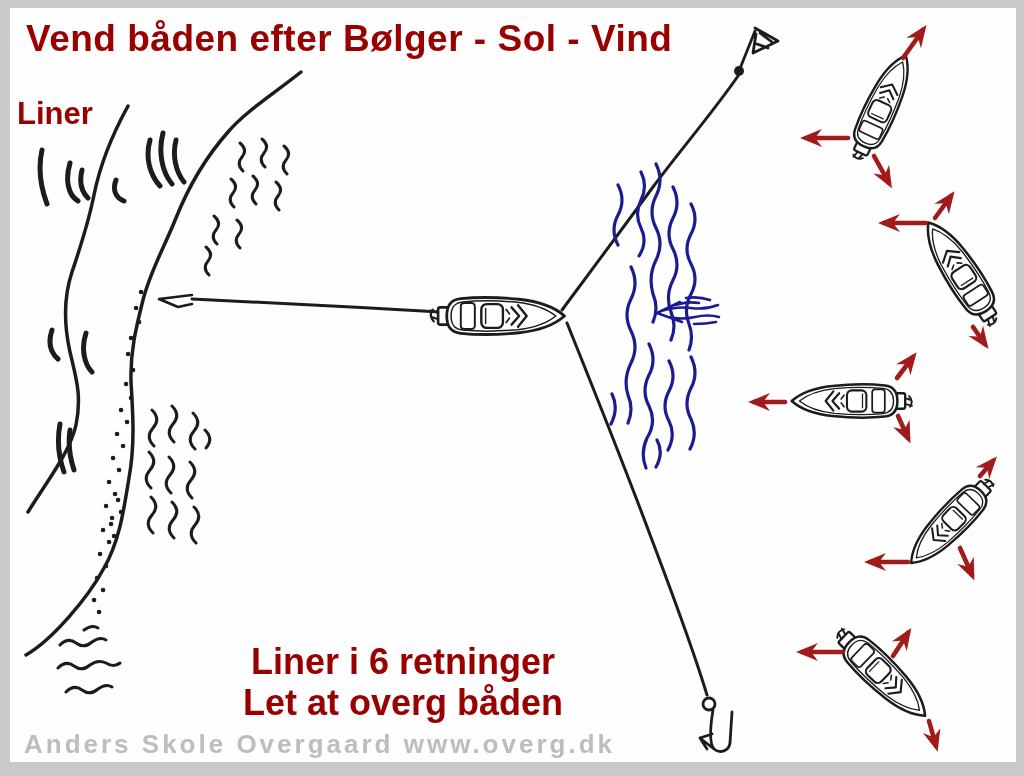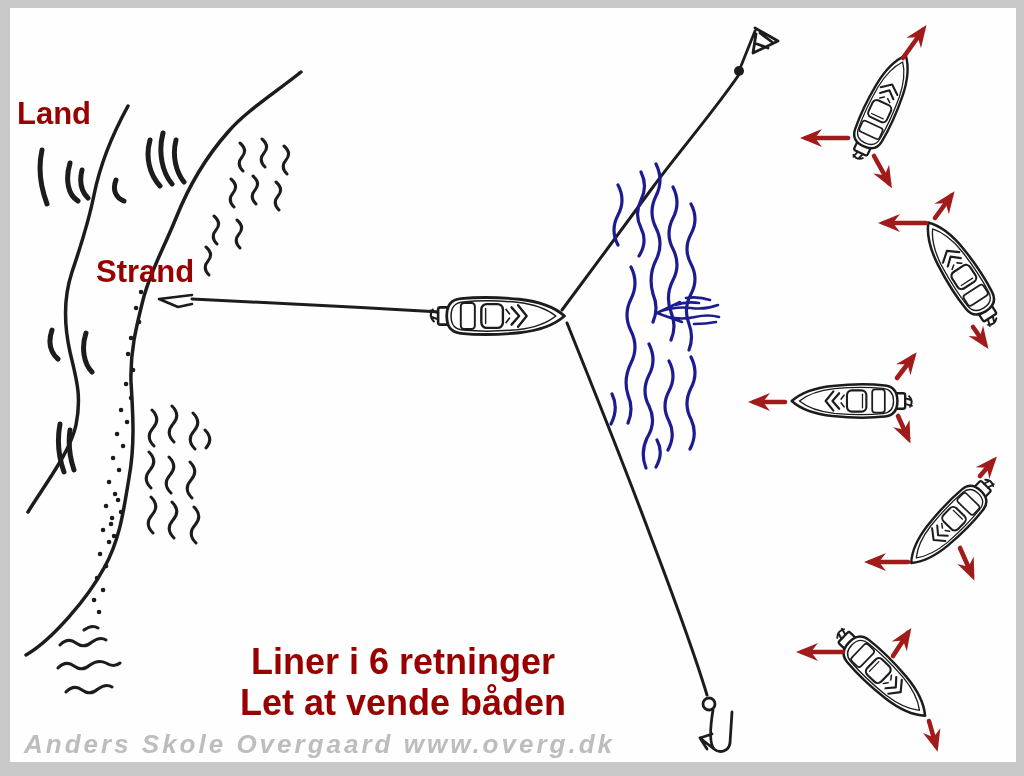--- a/index.html
+++ b/index.html
@@ -7,21 +7,21 @@
          font-family:"Liberation Sans","DejaVu Sans",sans-serif;overflow:hidden;}
   .paper{position:absolute;left:10px;top:8px;width:1006px;height:754px;background:var(--paper-white,#fefefe);}
   svg.draw{position:absolute;left:0;top:0;width:1024px;height:776px;}
   .label{position:absolute;font-weight:bold;color:var(--heading-red,#990000);white-space:nowrap;}
   .title{left:26px;top:18px;font-size:37px;letter-spacing:.5px;}
   .land{left:17px;top:96px;font-size:31px;}
   .strand{left:96px;top:254px;font-size:31px;}
   .bolger{left:688px;top:260px;font-size:30px;color:var(--wave-blue,#1c1c90);}
   .caption{position:absolute;left:170px;top:641px;width:466px;text-align:center;
            font-weight:bold;font-size:36px;line-height:41px;color:var(--heading-red,#990000);}
-  .watermark{position:absolute;left:24px;top:729px;font-size:26px;font-weight:bold;font-style:italic;
+  .watermark{position:absolute;left:24px;top:729px;font-size:26px;font-weight:bold;
              letter-spacing:3px;color:var(--watermark-gray,#bdbdbd);}
   .ink-line{stroke:var(--ink-black,#1c1c1c);fill:none;stroke-linecap:round;stroke-linejoin:round;}
   .ink-fill{fill:var(--ink-black,#1c1c1c);stroke:none;}
   .hull{fill:#fff;stroke:var(--ink-black,#1c1c1c);stroke-linejoin:round;}
   .blue-line{stroke:var(--wave-blue,#1c1c90);fill:none;stroke-linecap:round;stroke-linejoin:round;}
   .red-arrow{stroke:var(--arrow-red,#a11b1b);stroke-width:4.6;fill:none;stroke-linecap:round;marker-end:url(#ah);}
   .arrowhead{fill:var(--arrow-red,#a11b1b);}
 </style>
 </head>
 <body>
@@ -140,20 +140,20 @@
         <g transform="translate(886,678) rotate(134) scale(0.97)">
             <use href="#boat"></use>
           </g>
         <path class="red-arrow" d="M843,652 L802,652"></path>
         <path class="red-arrow" d="M893,656 L908,633"></path>
         <path class="red-arrow" d="M929,721 L936,746"></path>
       </g>
     </g>
   </svg>
 
-  <div class="label land">Land</div>
-  <div class="label strand">Strand</div>
+  <div class="label title">Vend båden efter Bølger - Sol - Vind</div>
+  <div class="label land">Liner</div>
   <div class="caption">
     <div>Liner i 6 retninger</div>
-    <div>Let at vende båden</div>
+    <div>Let at overg båden</div>
   </div>
   <div class="watermark">Anders Skole Overgaard www.overg.dk</div>
 </div>
 
 </body></html>

